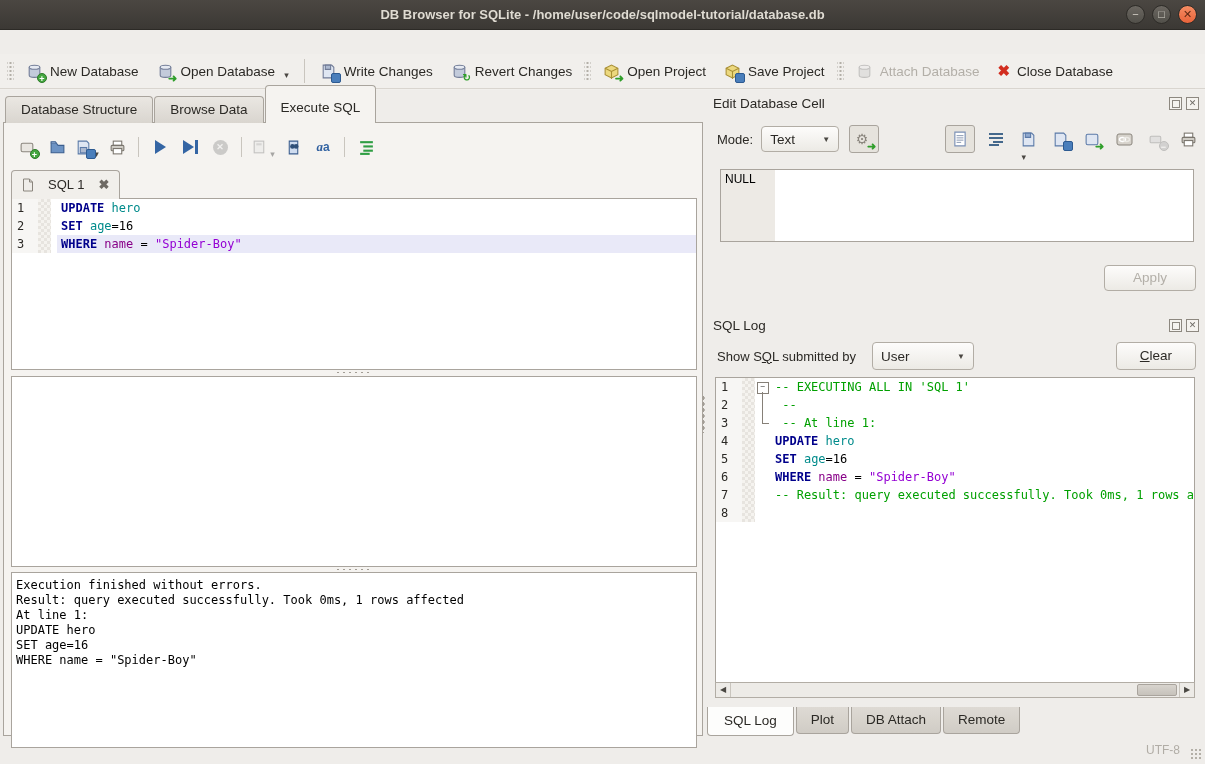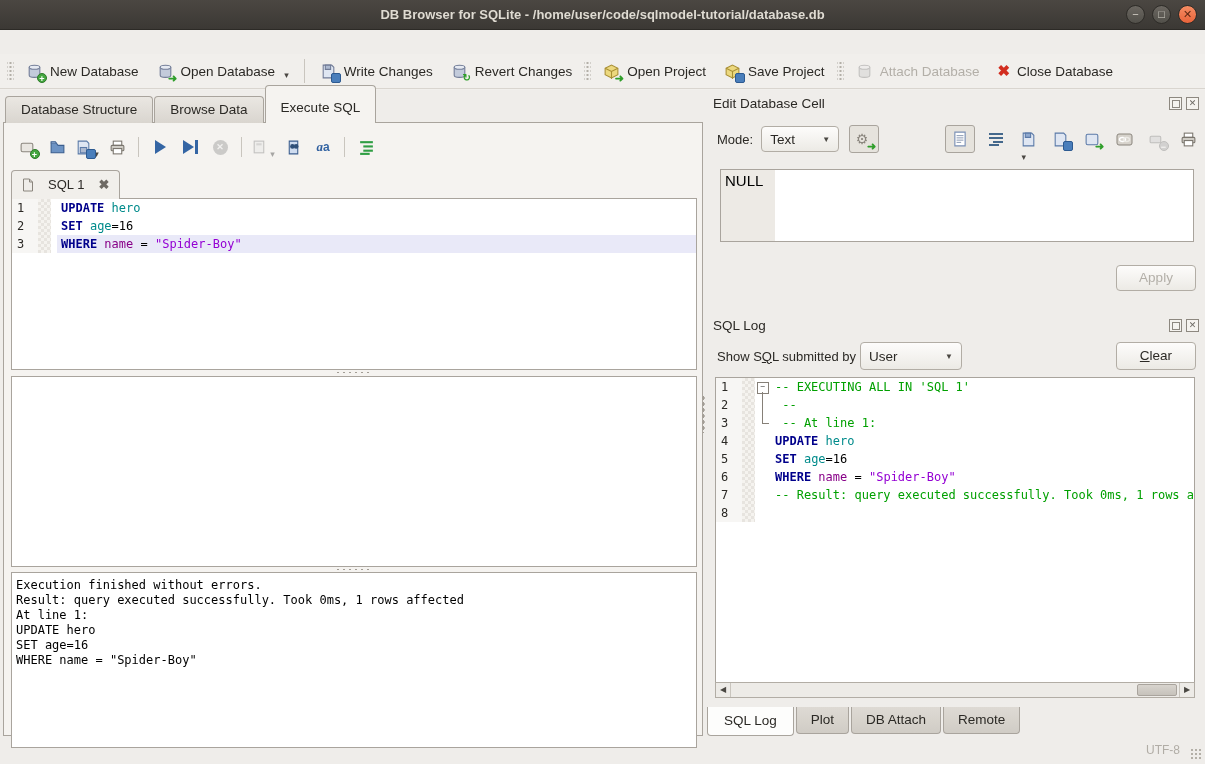--- a/index.html
+++ b/index.html
@@ -124,28 +124,28 @@
   .dropdown .dd-caret { margin-left:auto; font-size:8px; color:#4a4742; padding-left:8px; }
 
   .mode-row { position:absolute; top:35px; left:10px; right:6px; height:28px; display:flex; align-items:center; }
   .cell-icons { display:flex; align-items:center; gap:10px; margin-left:auto; }
   .cicon { width:22px; height:22px; display:flex; align-items:center; justify-content:center; position:relative; }
   .cicon.pressed { border:1px solid #a9a49d; background:#e6e3dd; border-radius:3px; width:30px; height:28px; }
   .cicon.disabled { opacity:.45; filter:grayscale(1); }
 
   .null-box { position:absolute; top:79px; left:13px; width:1172px; max-width:474px; height:73px;
     border:1px solid #a9a49d; background:#fff; display:flex; }
-  .null-gutter { width:54px; background:#edeae5; font-size:15px; padding:2px 0 0 4px; color:#000; }
+  .null-gutter { width:54px; background:#edeae5; font-size:12px; padding:2px 0 0 4px; color:#000; }
 
   .cell-info { position:absolute; top:168px; left:12px; font-size:13.5px; line-height:22px; }
-  .apply-btn { position:absolute; top:175px; right:9px; width:80px; height:26px; line-height:24px; }
+  .apply-btn { position:absolute; top:175px; right:9px; width:92px; height:26px; line-height:24px; }
 
   .show-row { position:absolute; top:252px; left:10px; right:9px; height:28px; display:flex; align-items:center; }
   .show-label u { text-decoration:underline; }
-  .filter-dd { width:102px; height:28px; margin-left:4px; }
+  .filter-dd { width:102px; height:28px; margin-left:16px; }
   .clear-btn { width:80px; height:28px; line-height:26px; margin-left:auto; }
   .clear-btn u { text-decoration:underline; }
 
   .logbox { position:absolute; top:287px; left:8px; width:480px; height:305px;
     border:1px solid #a9a49d; border-bottom:none; background:#fff; overflow:hidden; }
   .hscroll { position:absolute; top:592px; left:8px; width:480px; height:16px;
     border:1px solid #b2ada5; background:#edebe7; }
   .hs-arrow { position:absolute; top:0; width:15px; height:14px; text-align:center; font-size:8px;
     line-height:14px; color:#4a4742; }
   .hs-arrow.left { left:0; border-right:1px solid #c9c5be; }

